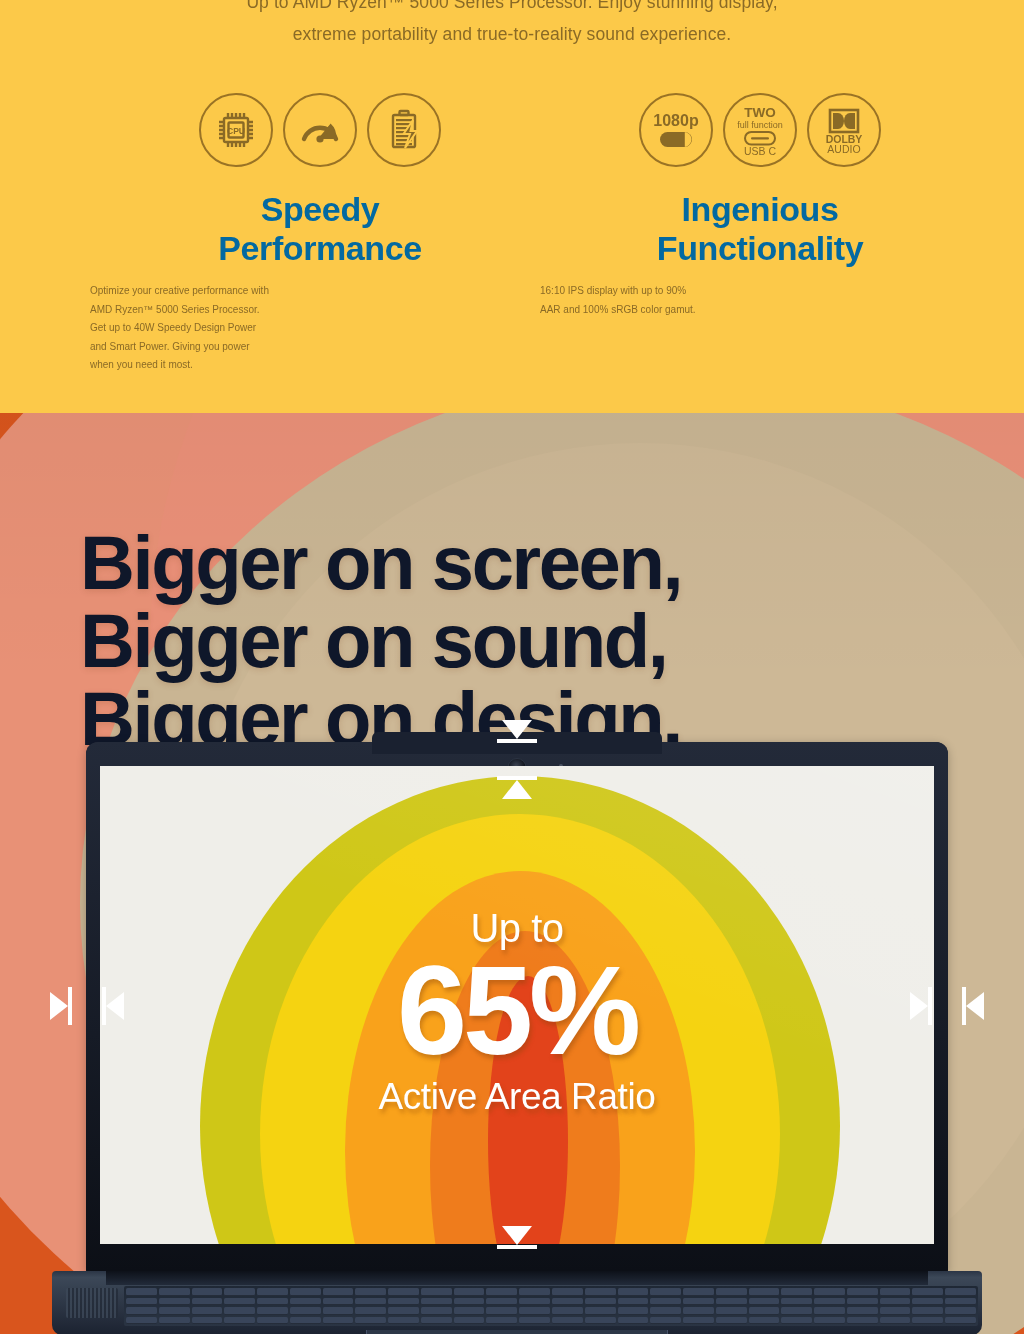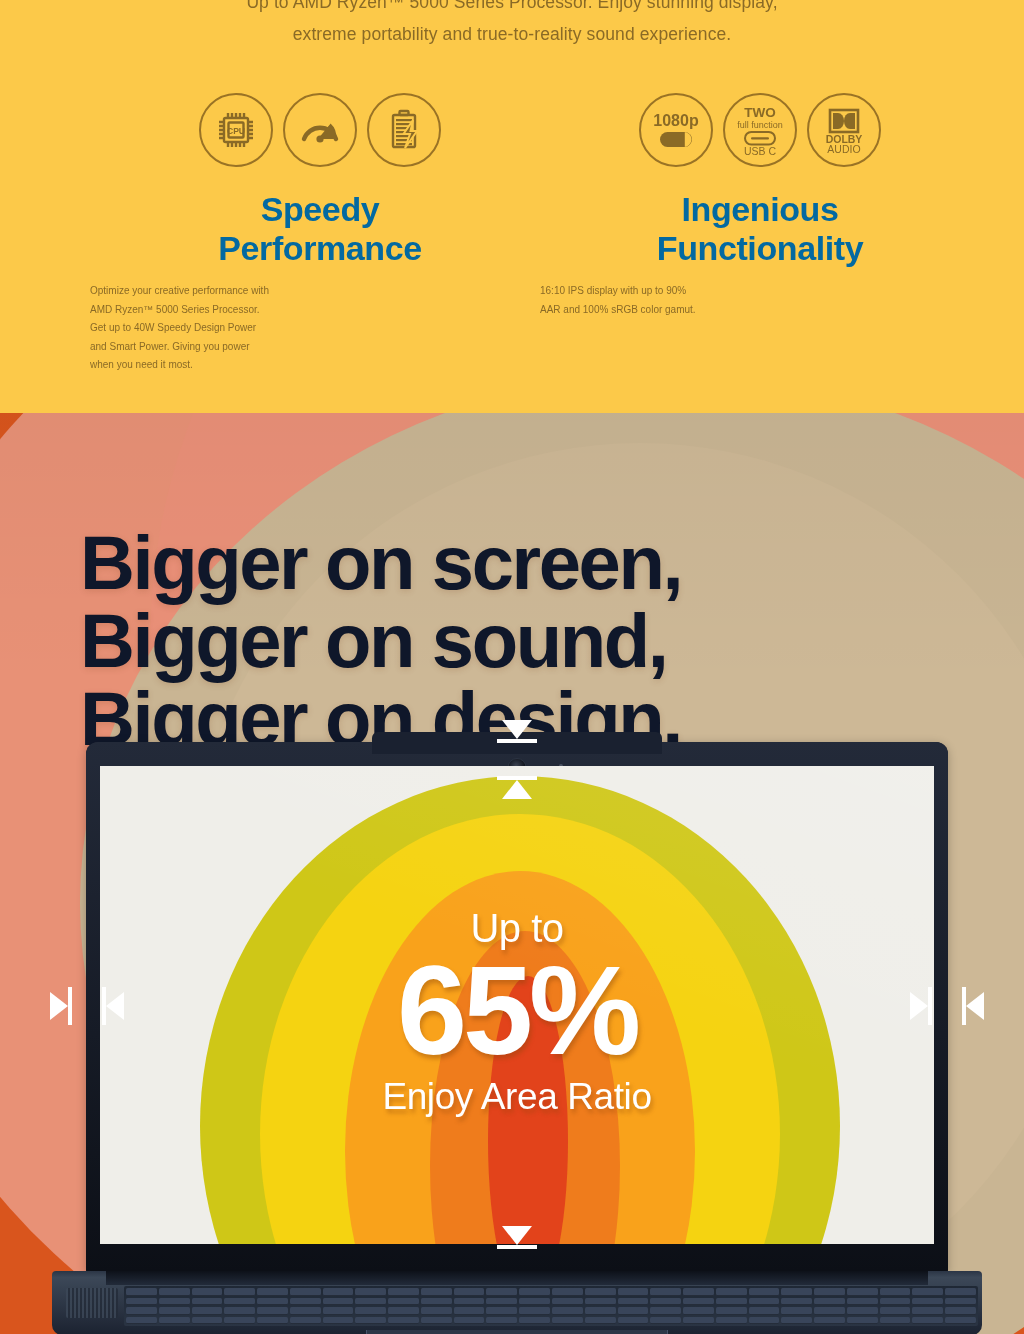--- a/index.html
+++ b/index.html
@@ -348,21 +348,21 @@
         <div class="sw sw-olive"></div>
         <div class="sw sw-yellow"></div>
         <div class="sw sw-amber"></div>
         <div class="sw sw-orange"></div>
         <div class="sw sw-red"></div>
         <div class="sw sw-wedge"></div>
 
         <div class="screen-copy">
           <div class="sc-upto">Up to</div>
           <div class="sc-num">65%</div>
-          <div class="sc-sub">Enjoy Area Ratio</div>
+          <div class="sc-sub">Active Area Ratio</div>
         </div>
       </div>
 
       <div class="mark m-top-out marker-stack">
         <div class="tri tri-down"></div>
         <div class="bar-h"></div>
       </div>
       <div class="mark m-top-in marker-stack">
         <div class="bar-h"></div>
         <div class="tri tri-up"></div>

